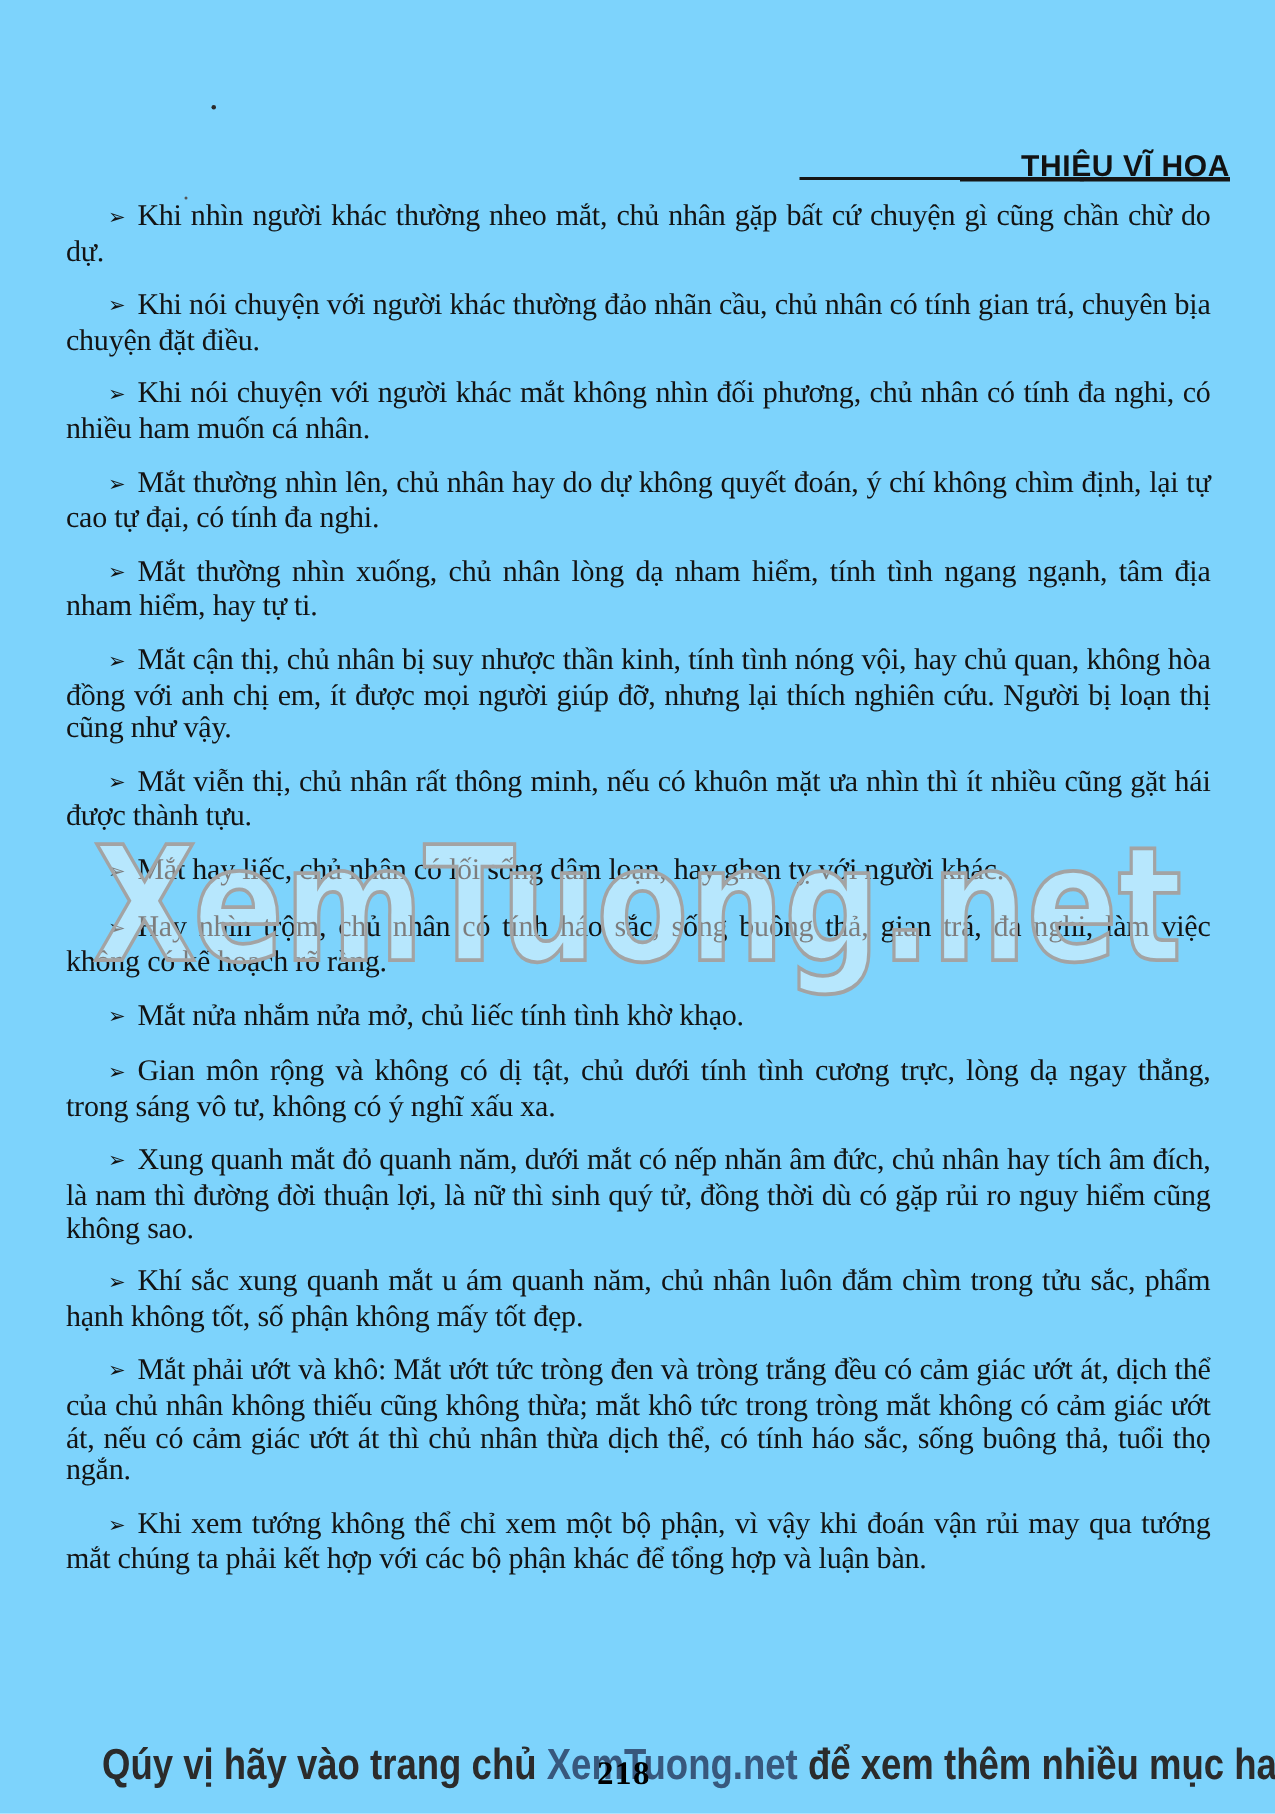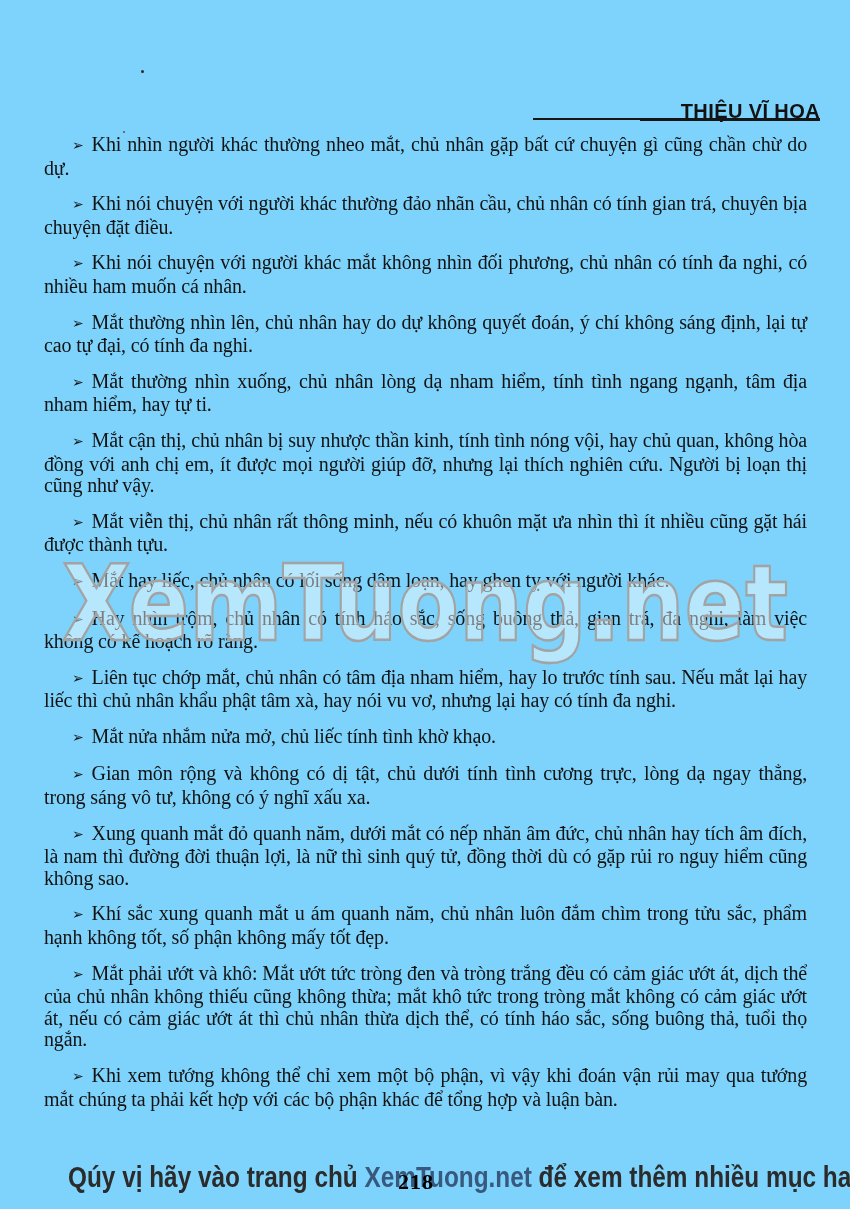--- a/index.html
+++ b/index.html
@@ -143,27 +143,26 @@
   <span class="artifact-dot-2"></span>
 
   <div class="header-title">THIỆU VĨ HOA</div>
   <div class="header-rule"></div>
   <div class="header-rule-thick"></div>
 
   <div class="body-text">
     <p class="para"><span class="bullet">➢</span><span>Khi nhìn người khác thường nheo mắt, chủ nhân gặp bất cứ chuyện gì cũng chần chừ do dự.</span></p>
     <p class="para"><span class="bullet">➢</span><span>Khi nói chuyện với người khác thường đảo nhãn cầu, chủ nhân có tính gian trá, chuyên bịa chuyện đặt điều.</span></p>
     <p class="para"><span class="bullet">➢</span><span>Khi nói chuyện với người khác mắt không nhìn đối phương, chủ nhân có tính đa nghi, có nhiều ham muốn cá nhân.</span></p>
-    <p class="para"><span class="bullet">➢</span><span>Mắt thường nhìn lên, chủ nhân hay do dự không quyết đoán, ý chí không sáng định, lại tự cao tự đại, có tính đa nghi.</span></p>
+    <p class="para"><span class="bullet">➢</span><span>Mắt thường nhìn lên, chủ nhân hay do dự không quyết đoán, ý chí không chìm định, lại tự cao tự đại, có tính đa nghi.</span></p>
     <p class="para"><span class="bullet">➢</span><span>Mắt thường nhìn xuống, chủ nhân lòng dạ nham hiểm, tính tình ngang ngạnh, tâm địa nham hiểm, hay tự ti.</span></p>
     <p class="para"><span class="bullet">➢</span><span>Mắt cận thị, chủ nhân bị suy nhược thần kinh, tính tình nóng vội, hay chủ quan, không hòa đồng với anh chị em, ít được mọi người giúp đỡ, nhưng lại thích nghiên cứu. Người bị loạn thị cũng như vậy.</span></p>
     <p class="para"><span class="bullet">➢</span><span>Mắt viễn thị, chủ nhân rất thông minh, nếu có khuôn mặt ưa nhìn thì ít nhiều cũng gặt hái được thành tựu.</span></p>
     <p class="para"><span class="bullet">➢</span><span>Mắt hay liếc, chủ nhân có lối sống dâm loạn, hay ghen tỵ với người khác.</span></p>
     <p class="para"><span class="bullet">➢</span><span>Hay nhìn trộm, chủ nhân có tính háo sắc, sống buông thả, gian trá, đa nghi, làm việc không có kế hoạch rõ ràng.</span></p>
-    <p class="para"><span class="bullet">➢</span><span>Liên tục chớp mắt, chủ nhân có tâm địa nham hiểm, hay lo trước tính sau. Nếu mắt lại hay liếc thì chủ nhân khẩu phật tâm xà, hay nói vu vơ, nhưng lại hay có tính đa nghi.</span></p>
     <p class="para"><span class="bullet">➢</span><span>Mắt nửa nhắm nửa mở, chủ liếc tính tình khờ khạo.</span></p>
     <p class="para"><span class="bullet">➢</span><span>Gian môn rộng và không có dị tật, chủ dưới tính tình cương trực, lòng dạ ngay thẳng, trong sáng vô tư, không có ý nghĩ xấu xa.</span></p>
     <p class="para"><span class="bullet">➢</span><span>Xung quanh mắt đỏ quanh năm, dưới mắt có nếp nhăn âm đức, chủ nhân hay tích âm đích, là nam thì đường đời thuận lợi, là nữ thì sinh quý tử, đồng thời dù có gặp rủi ro nguy hiểm cũng không sao.</span></p>
     <p class="para"><span class="bullet">➢</span><span>Khí sắc xung quanh mắt u ám quanh năm, chủ nhân luôn đắm chìm trong tửu sắc, phẩm hạnh không tốt, số phận không mấy tốt đẹp.</span></p>
     <p class="para"><span class="bullet">➢</span><span>Mắt phải ướt và khô: Mắt ướt tức tròng đen và tròng trắng đều có cảm giác ướt át, dịch thể của chủ nhân không thiếu cũng không thừa; mắt khô tức trong tròng mắt không có cảm giác ướt át, nếu có cảm giác ướt át thì chủ nhân thừa dịch thể, có tính háo sắc, sống buông thả, tuổi thọ ngắn.</span></p>
     <p class="para"><span class="bullet">➢</span><span>Khi xem tướng không thể chỉ xem một bộ phận, vì vậy khi đoán vận rủi may qua tướng mắt chúng ta phải kết hợp với các bộ phận khác để tổng hợp và luận bàn.</span></p>
   </div>
 
   <svg class="watermark" viewBox="0 0 746 122" xmlns="http://www.w3.org/2000/svg">
     <text x="373" y="97" text-anchor="middle" font-family="DejaVu Sans, sans-serif" font-size="106" font-weight="bold" fill="#ffffff" fill-opacity="0.45" stroke="#a3a3a3" stroke-width="2.5" textLength="726" lengthAdjust="spacingAndGlyphs">XemTuong.net</text>

